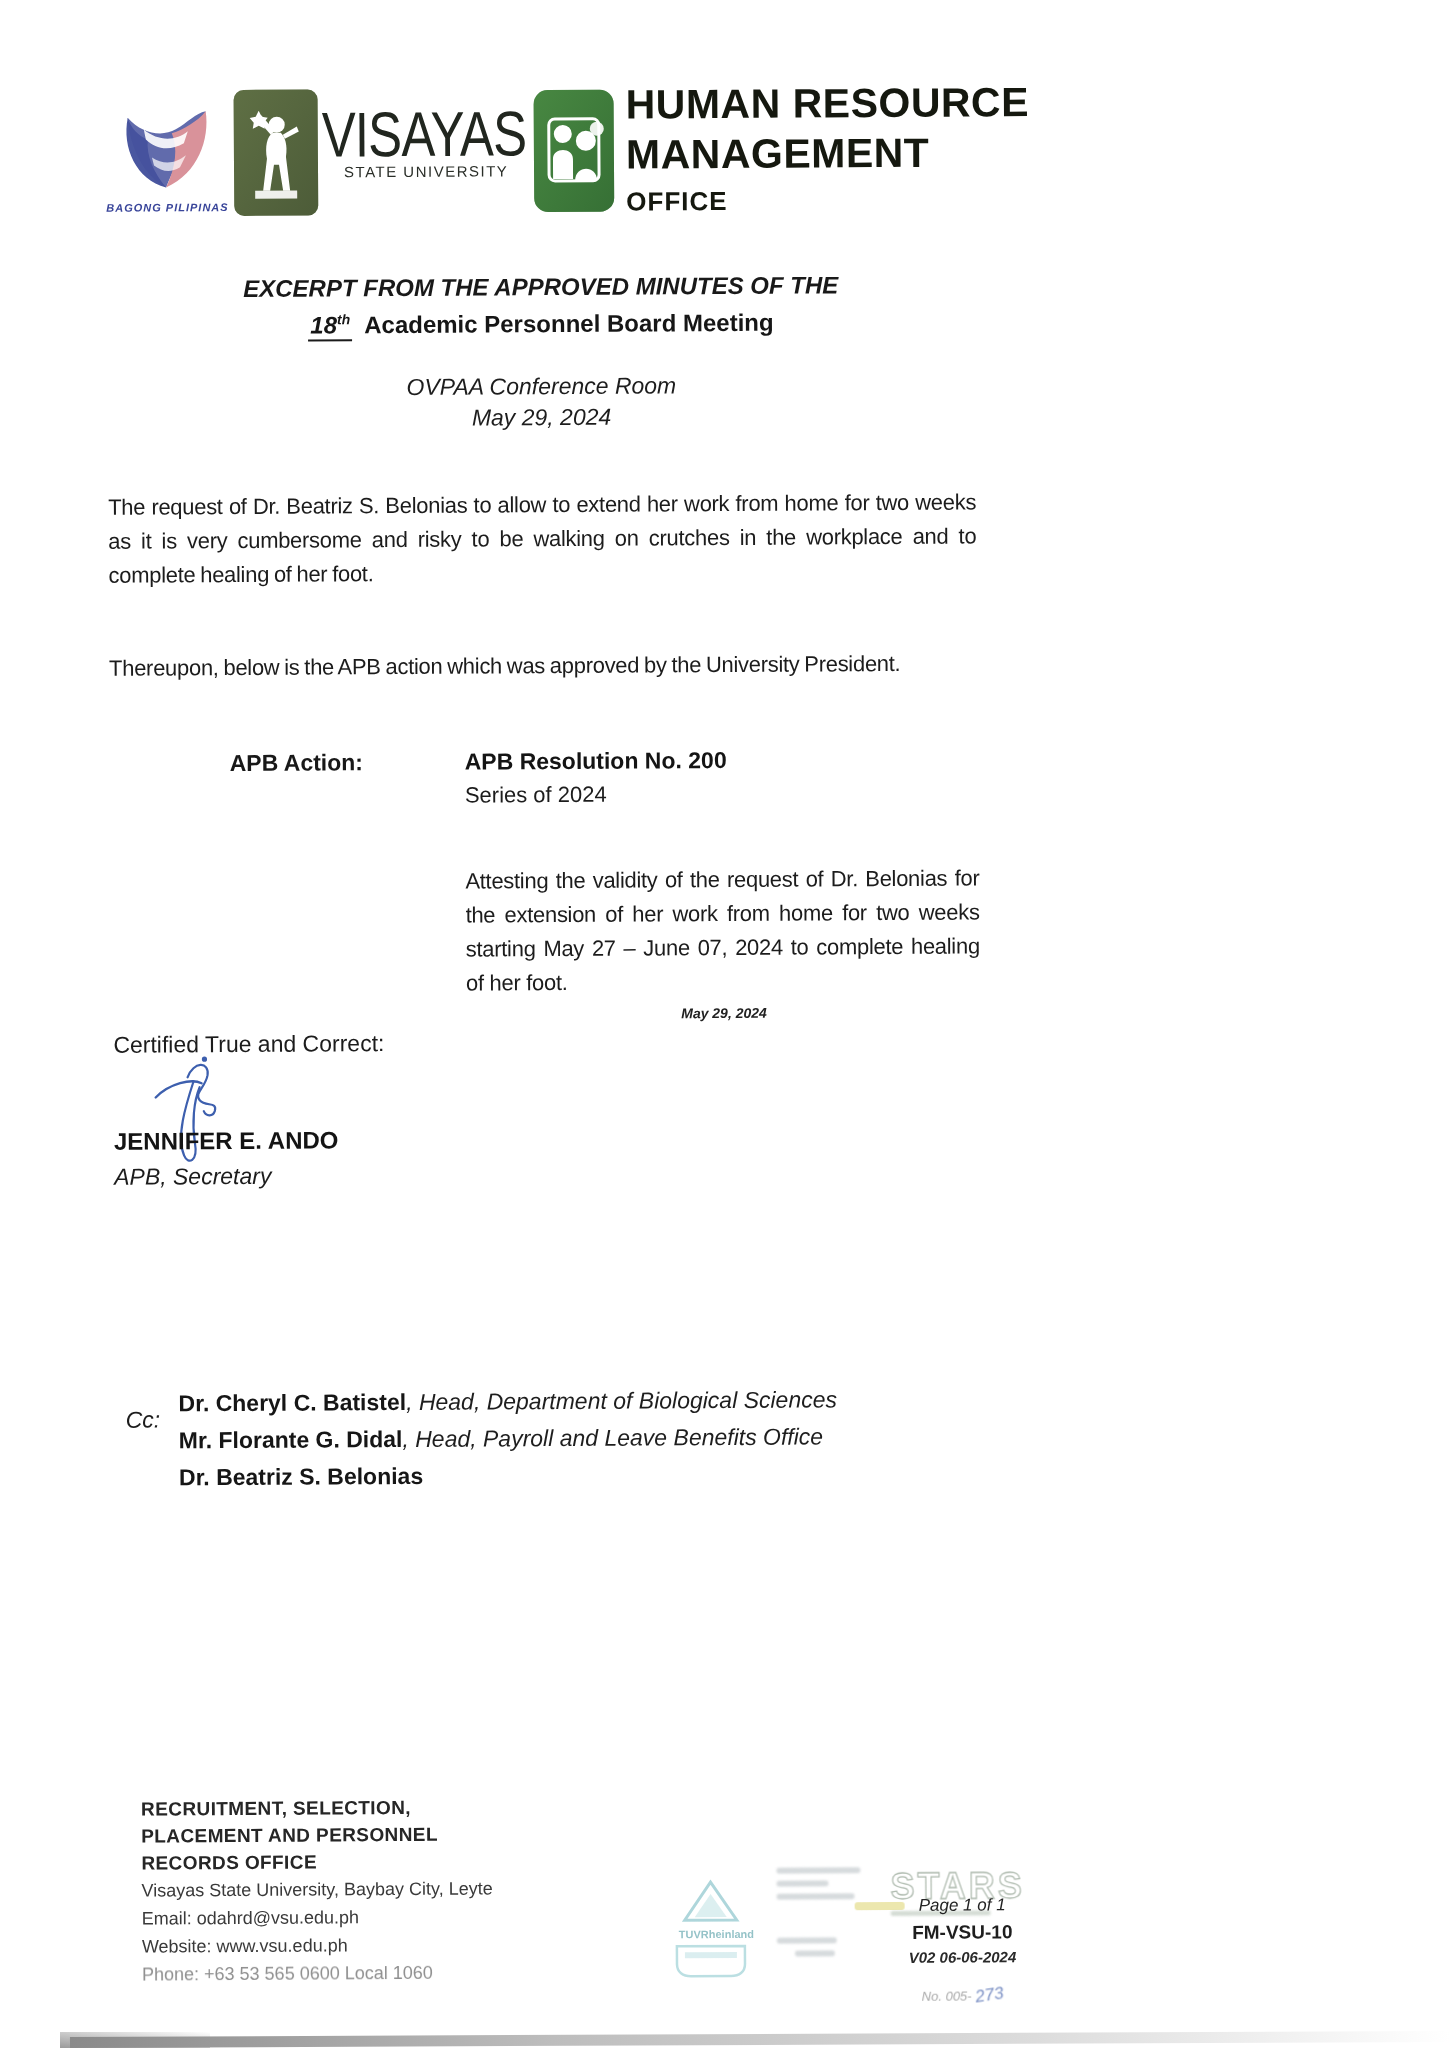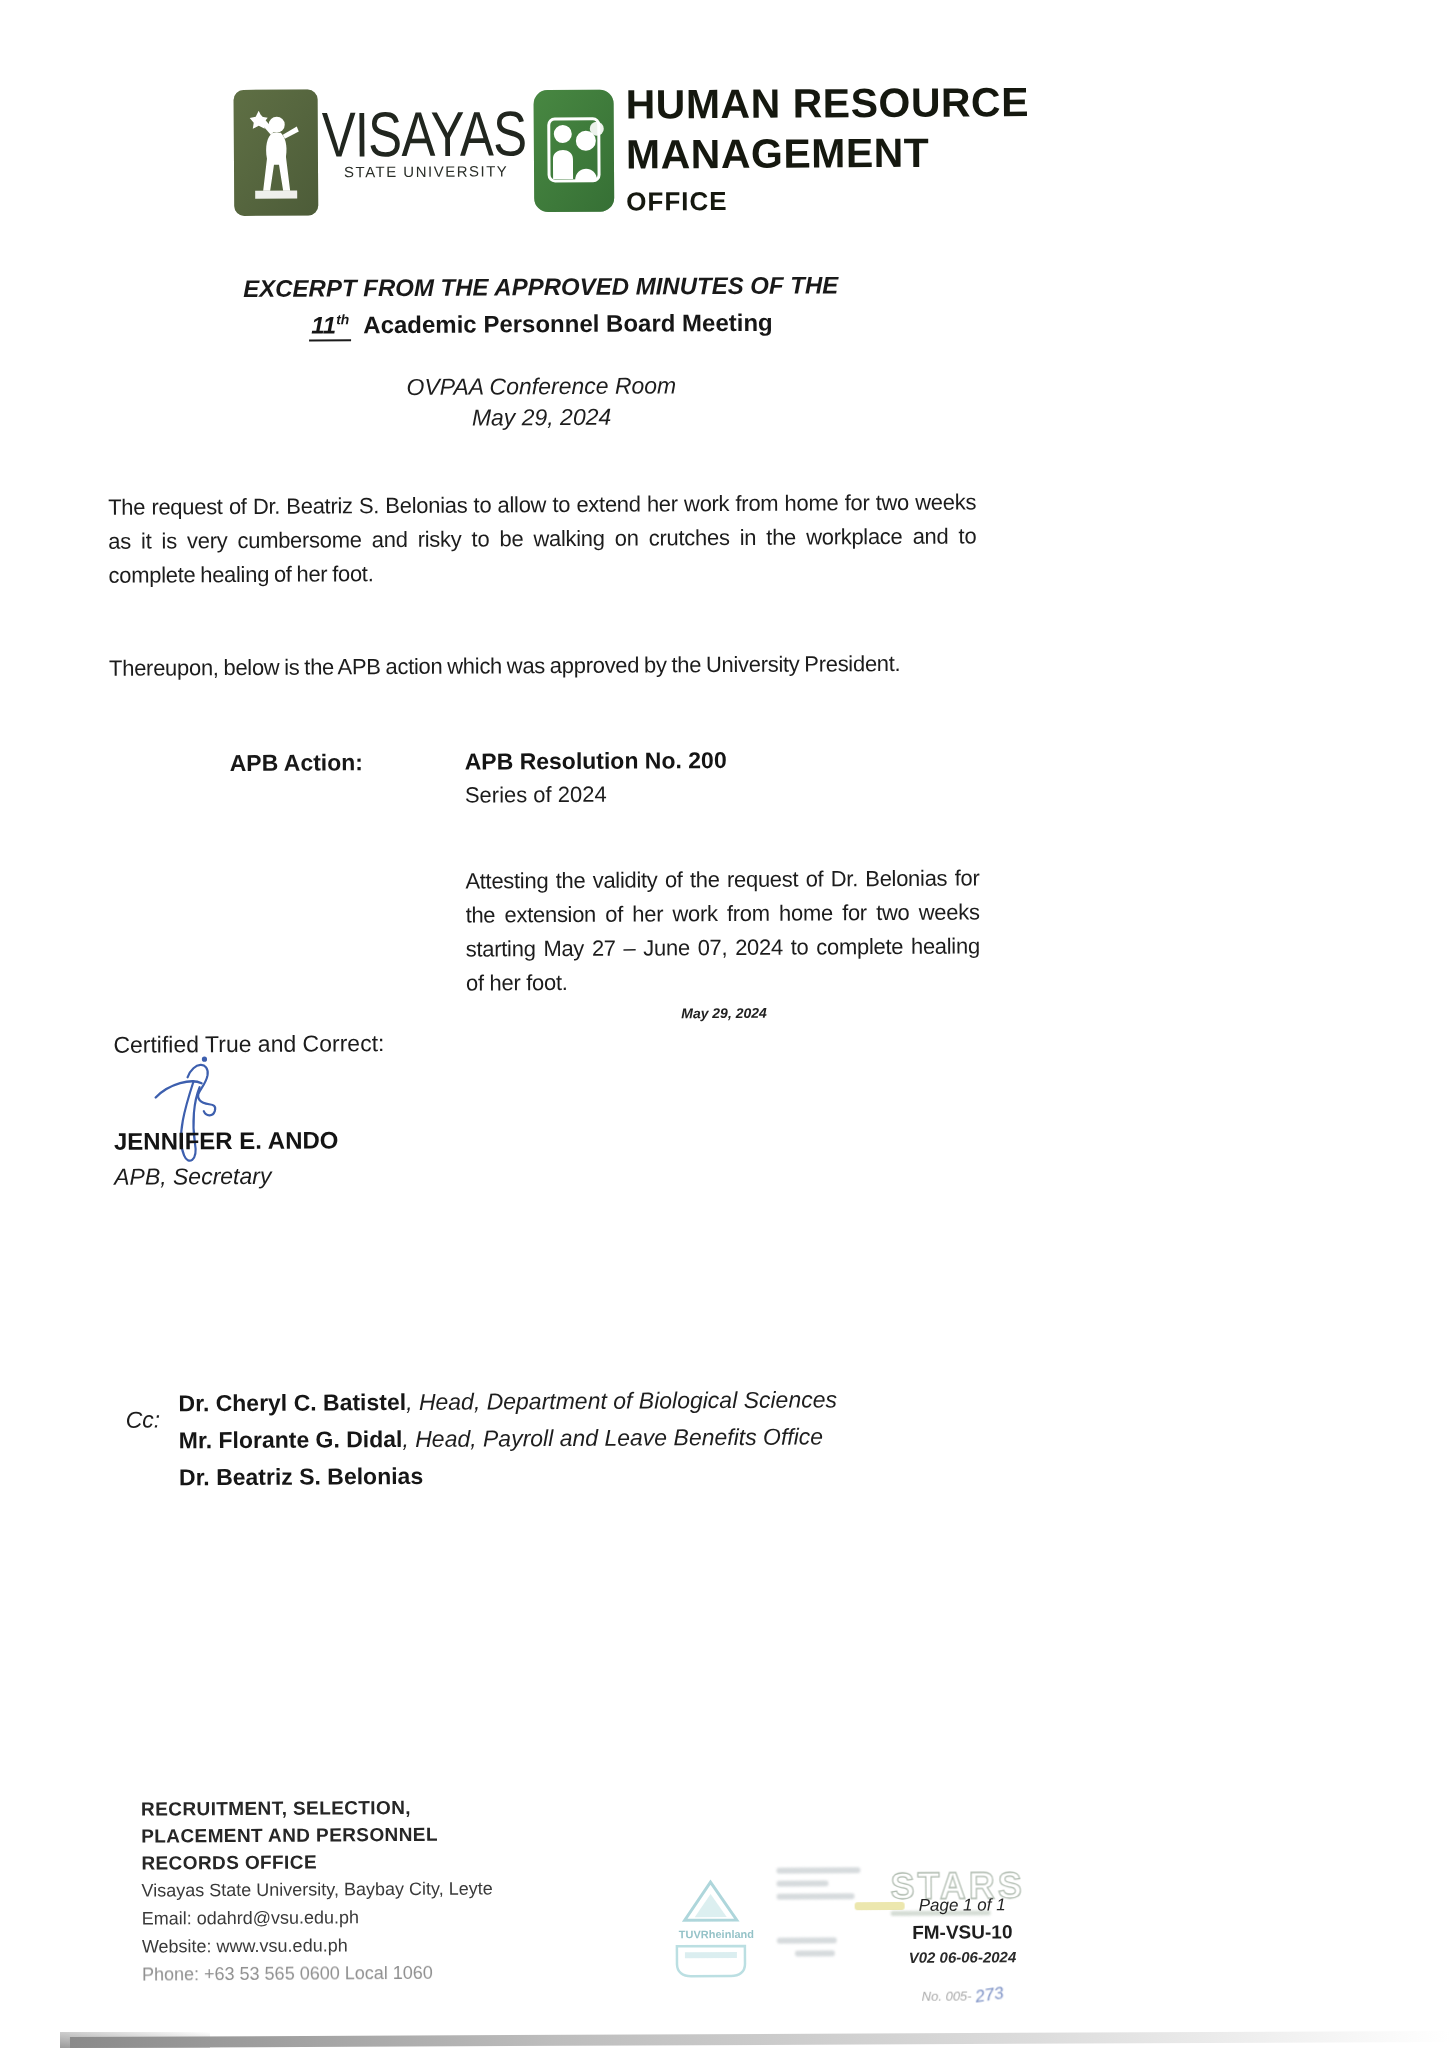--- a/index.html
+++ b/index.html
@@ -88,20 +88,30 @@
              transform:rotate(-0.25deg);transform-origin:left bottom;}
   .scan-corner{position:absolute;left:60px;bottom:0;width:150px;height:16px;
                background:linear-gradient(to top right,#9a9a9a,rgba(255,255,255,0));}
 </style>
 </head>
 <body>
 
 <div class="page">
   <div class="doc">
 
+    <div class="bp-logo">
+      <svg width="104" height="100" viewBox="0 0 104 100">
+        <path d="M14 22 C8 52 22 84 52 92 C40 78 32 60 34 44 C24 40 17 32 14 22 Z" fill="#4a57a0"></path>
+        <path d="M14 22 C28 38 48 42 62 34 C74 27 82 18 92 16 C80 44 66 58 52 92 C30 80 16 52 14 22 Z" fill="#45519e" opacity="0.85"></path>
+        <path d="M92 16 C96 44 84 78 52 92 C62 72 64 52 58 38 C70 34 84 26 92 16 Z" fill="#d9929a"></path>
+        <path d="M30 34 C44 46 62 46 74 36 L70 48 C56 56 42 54 32 44 Z" fill="#ffffff" opacity="0.9"></path>
+        <path d="M38 62 C50 70 62 68 72 60 L66 72 C56 78 48 76 40 70 Z" fill="#ffffff" opacity="0.7"></path>
+      </svg>
+      <div class="bp-label">BAGONG PILIPINAS</div>
+    </div>
 
     <div class="vsu-seal">
       <svg width="86" height="128" viewBox="0 0 86 128">
         <rect x="1" y="1" width="84" height="126" rx="10" fill="#57683f"></rect>
         <rect x="1" y="1" width="84" height="126" rx="10" fill="url(#g1)" opacity="0.35"></rect>
         <defs>
             <linearGradient id="g1" x1="0" y1="0" x2="1" y2="1">
           <stop offset="0" stop-color="#6d7d4e"></stop>
               <stop offset="1" stop-color="#39452c"></stop>
         </linearGradient>
@@ -140,21 +150,21 @@
     </div>
 
     <div class="hrmo-title">
       <div class="hrmo-line">HUMAN RESOURCE</div>
       <div class="hrmo-line hrmo-line2">MANAGEMENT</div>
       <div class="hrmo-line3">OFFICE</div>
     </div>
 
     <div class="col t-center title1">EXCERPT FROM THE APPROVED MINUTES OF THE</div>
     <div class="col t-center title2">
-      <span class="meeting-no"><span>11</span><sup>th</sup></span><span class="meeting-name">Academic Personnel Board Meeting</span>
+      <span class="meeting-no"><span>18</span><sup>th</sup></span><span class="meeting-name">Academic Personnel Board Meeting</span>
     </div>
     <div class="col t-center venue">OVPAA Conference Room</div>
     <div class="col t-center vdate">May 29, 2024</div>
 
     <div class="col para para1">The request of Dr. Beatriz S. Belonias to allow to extend her work from home for two weeks as it is very cumbersome and risky to be walking on crutches in the workplace and to complete healing of her foot.</div>
     <div class="col para para2">Thereupon, below is the APB action which was approved by the University President.</div>
 
     <div class="apb-label">APB Action:</div>
     <div class="apb-value">
       <div class="res-title">APB Resolution No. 200</div>

